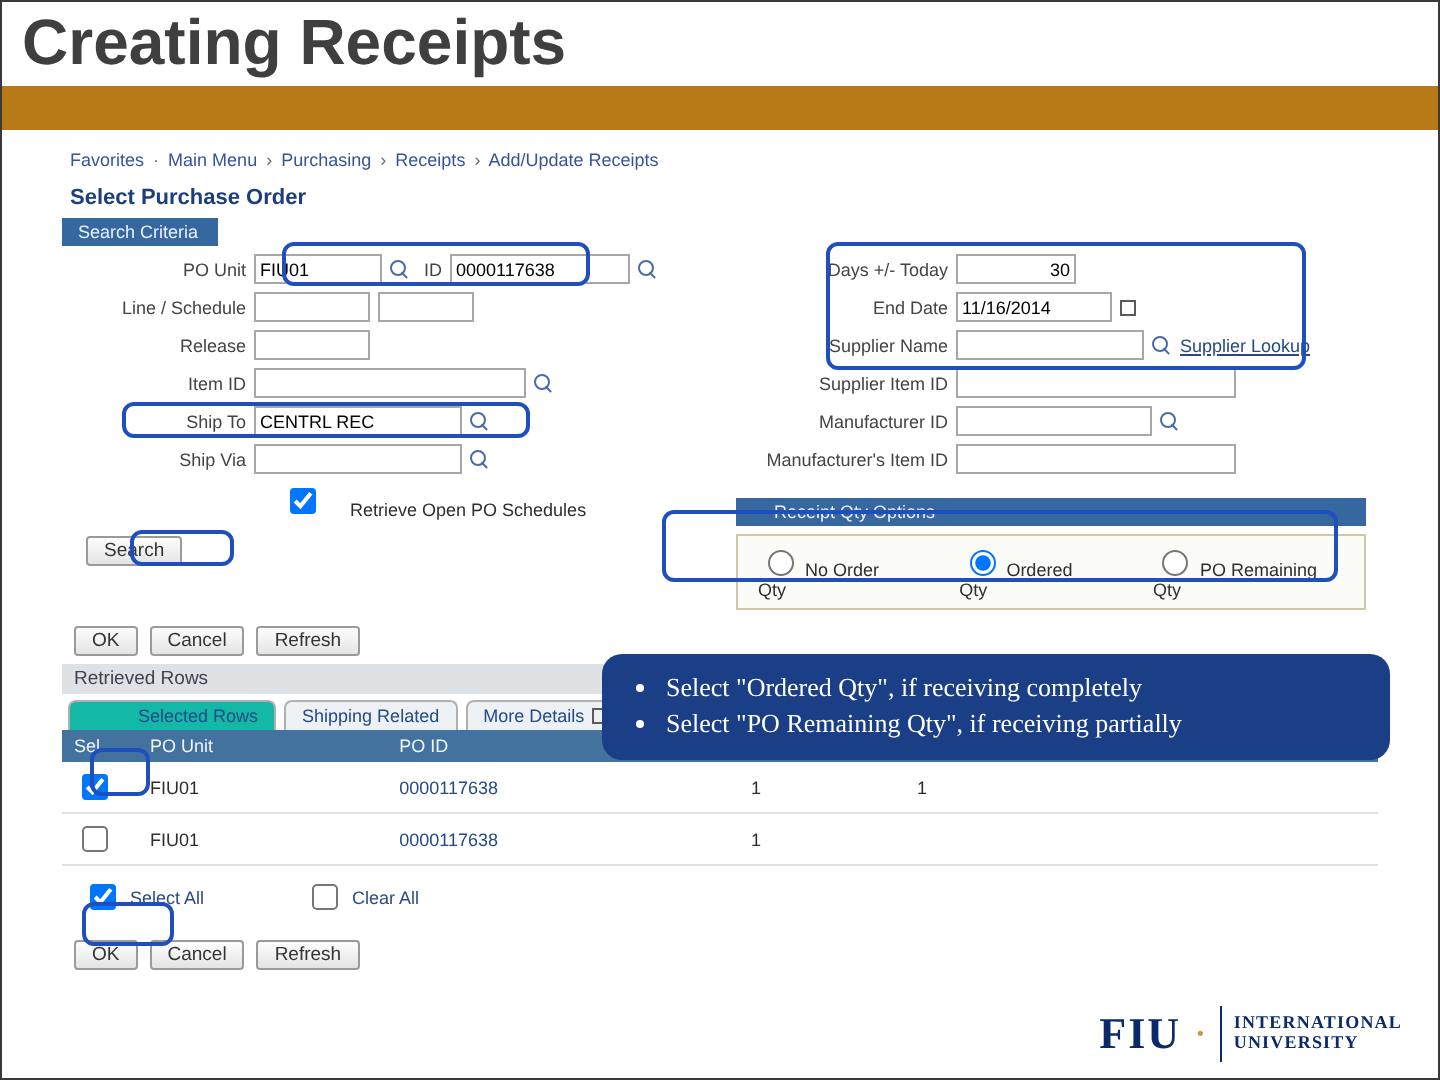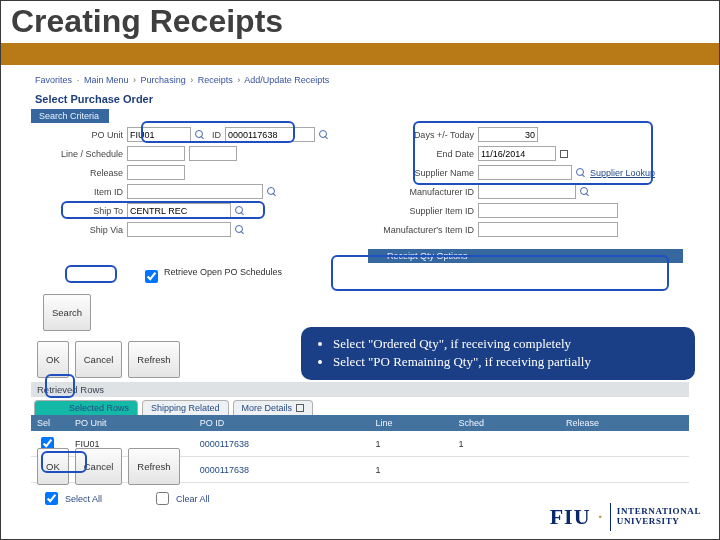--- a/index.html
+++ b/index.html
@@ -55,25 +55,25 @@
   }
   .glass {
     width:10px; height:10px; position:relative; display:inline-block;
   }
   .glass::before{
     content:""; position:absolute; width:6px; height:6px; border:1px solid #4a6aa8; border-radius:50%; left:0; top:0;
   }
   .glass::after{
     content:""; position:absolute; width:4px; height:1.4px; background:#4a6aa8; transform:rotate(45deg); left:5px; top:7px;
   }
-  .retrievechk { display:flex; align-items:flex-start; gap:3px; margin-left:104px; font-size:9px;margin-top:26px;}
+  .retrievechk { display:flex; align-items:flex-end; gap:14px; margin-left:104px; font-size:9px;}
   .btnrow { display:flex; gap:6px; padding:4px 6px;}
   .btn {
     background:linear-gradient(#fdfdfd,#e4e4e4);
-    border:1px solid #9a9a9a; border-radius:2px; padding:12px 8px; font-size:9.5px; color:#333;
+    border:1px solid #9a9a9a; border-radius:2px; padding:1px 8px; font-size:9.5px; color:#333;
     cursor:pointer;
   }
   .grouptitle {
     background:#36679f; color:#eaf2ff; font-size:9px; padding:2px 19px;
   }
   .qtyopts {
     display:flex; gap:26px; padding:4px 10px; font-size:9px; align-items:center;
     border:1px solid #cfc7aa; background:#fbfbf8;
   }
   .retrieved {
@@ -183,34 +183,39 @@
         <input type="text" style="width: 72px;" value="11/16/2014">
         <span class="sqbox"></span>
       </div>
       <div class="row">
         <label style="width:106px">Supplier Name</label>
         <input type="text" style="width: 88px;">
         <span class="glass"></span>
         <span class="supplierlink">Supplier Lookup</span>
       </div>
       <div class="row">
+        <label style="width:106px">Supplier Item ID</label>
+        <input type="text" style="width: 134px;">
+      </div>
+      <div class="row">
         <label style="width:106px">Manufacturer ID</label>
         <input type="text" style="width: 92px;">
         <span class="glass"></span>
       </div>
       <div class="row">
-        <label style="width:106px">Supplier Item ID</label>
-        <input type="text" style="width: 134px;">
-      </div>
-      <div class="row">
         <label style="width:106px">Manufacturer's Item ID</label>
         <input type="text" style="width: 134px;">
       </div>
       <div style="height:4px"></div>
       <div class="grouptitle">Receipt Qty Options</div>
+      <div class="qtyopts">
+        <label><input type="radio" name="q" style=""> <span>No Order Qty</span></label>
+        <label><input type="radio" name="q" checked="" style=""> <span>Ordered Qty</span></label>
+        <label><input type="radio" name="q" style=""> <span>PO Remaining Qty</span></label>
+      </div>
     </div>
   </div>
 
   <div class="btnrow">
     <button class="btn">OK</button>
     <button class="btn">Cancel</button>
     <button class="btn">Refresh</button>
   </div>
 
   <div class="retrieved">Retrieved Rows</div>

